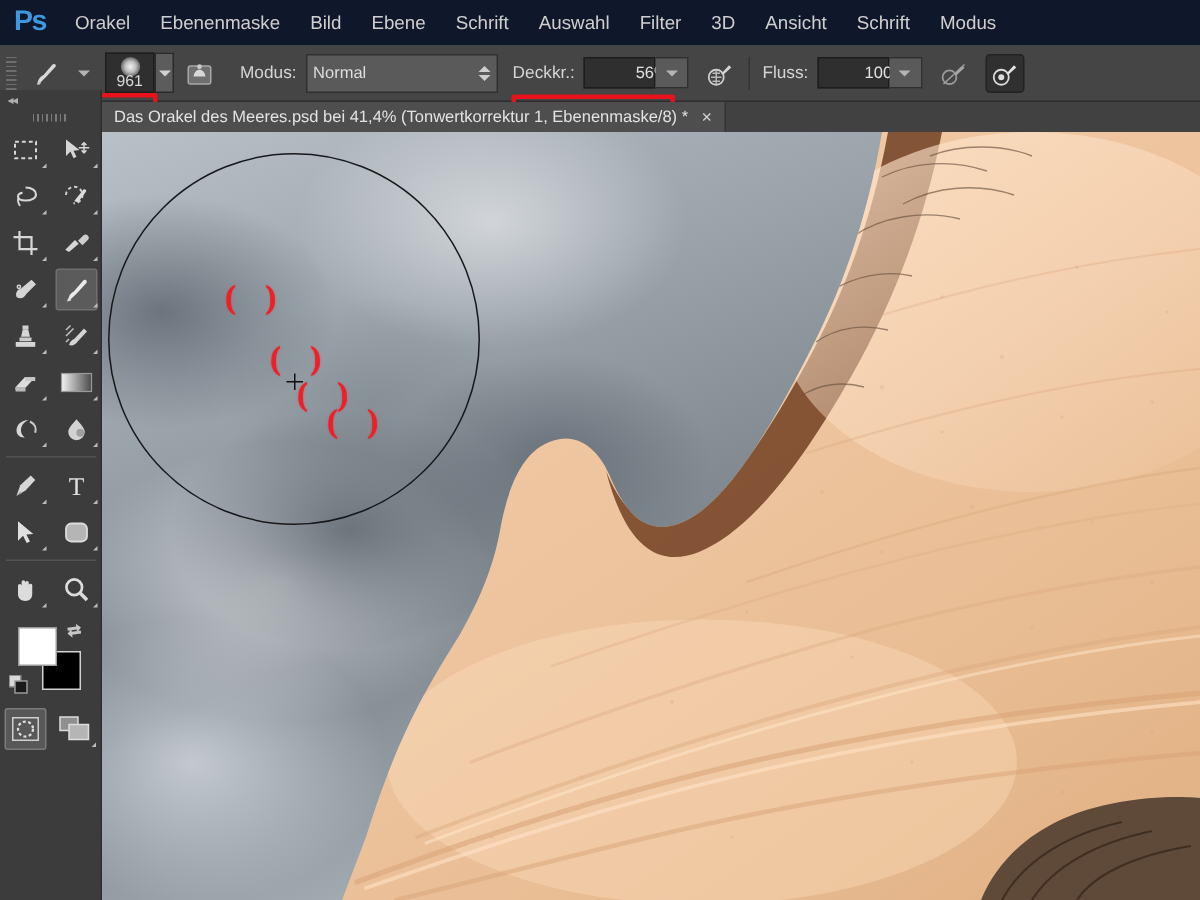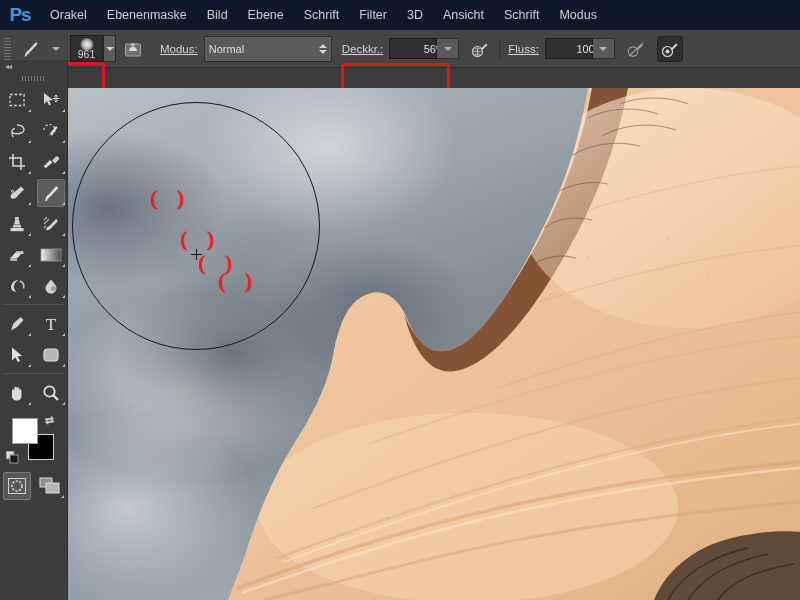--- a/index.html
+++ b/index.html
@@ -37,21 +37,21 @@
     border:1px solid #1e1e1e; display:flex; flex-direction:column; align-items:center;
     justify-content:flex-end; margin-left:6px;}
   .brush-dot{ position:absolute; top:2px; left:50%; transform:translateX(-50%);
     width:13px;height:13px;border-radius:50%;
     background:radial-gradient(circle,#f2f2f2 0%,#bdbdbd 40%,#5a5a5a 75%,#3a3a3a 100%); }
   .brush-num{ font-size:10.5px; color:#d8d8d8; line-height:11px; margin-bottom:1px; z-index:2;}
   .preset-arrow{ width:13px; height:27px; background:#5c5c5c; border:1px solid #2a2a2a;
     display:flex;align-items:center;justify-content:center; }
   .preset-arrow .caret{ border-top-color:#d0d0d0; }
 
-  .opt-label{ font-size:11.5px; color:#d5d5d5; margin:0 6px 0 10px; white-space:nowrap;text-decoration:underline; }
+  .opt-label{ font-size:11.5px; color:#d5d5d5; margin:0 6px 0 10px; white-space:nowrap; }
   .opt-select{ height:21px; background:#5a5a5a; border:1px solid #303030; color:#dedede;
     font-size:11px; display:flex; align-items:center; padding:12px 4px; position:relative;}
   .opt-select .txt{ flex:1; }
   .spinner{ display:flex; flex-direction:column; align-items:center; gap:2px; margin-left:4px;}
   .spinner .up{width:0;height:0;border-left:4px solid transparent;border-right:4px solid transparent;border-bottom:4px solid #cfcfcf;}
   .spinner .dn{width:0;height:0;border-left:4px solid transparent;border-right:4px solid transparent;border-top:4px solid #cfcfcf;}
   .num-field{ width:48px; height:21px; background:#2f2f2f; border:1px solid #1d1d1d;
     color:#e0e0e0; font-size:11px; display:flex; align-items:center; justify-content:center;padding-left:43px;}
   .num-arrow{ width:22px; height:21px; background:#5a5a5a; border:1px solid #303030; border-left:none;
     display:flex; align-items:center; justify-content:center; }
@@ -127,20 +127,21 @@
 
 <div id="app">
 
   <div class="menubar">
     <div class="ps-logo">Ps</div>
     <div class="menu-item">Orakel</div>
     <div class="menu-item">Ebenenmaske</div>
     <div class="menu-item">Bild</div>
     <div class="menu-item">Ebene</div>
     <div class="menu-item">Schrift</div>
+    <div class="menu-item">Auswahl</div>
     <div class="menu-item">Filter</div>
     <div class="menu-item">3D</div>
     <div class="menu-item">Ansicht</div>
     <div class="menu-item">Schrift</div>
     <div class="menu-item">Modus</div>
   </div>
 
   <div class="optbar">
     <div class="gripper">
         <i></i>
@@ -220,20 +221,26 @@
         <circle cx="7.5" cy="12.5" r="5" fill="none" stroke="#dcdcdc" stroke-width="1.2"></circle>
         <circle cx="7.5" cy="12.5" r="2" fill="#dcdcdc"></circle>
         <path d="M11 10 L16 4.5 L17.5 6 L12 11 Z" fill="#e4e4e4"></path>
       </svg>
     </div>
 
     <div class="hl-box" id="hl-brushsize"></div>
     <div class="hl-box" id="hl-opacity"></div>
   </div>
 
+  <div class="tabbar">
+    <div class="doctab">
+      <span>Das Orakel des Meeres.psd bei 41,4% (Tonwertkorrektur 1, Ebenenmaske/8) *</span>
+      <span class="tab-close">×</span>
+    </div>
+  </div>
 
   <div class="toolbar">
     <div class="tb-collapse">◂◂</div>
     <div class="tb-grip">
         <i></i>
       </div>
 
     <div class="tb-grid">
       <div class="tcell">
         <span class="ico-box">

